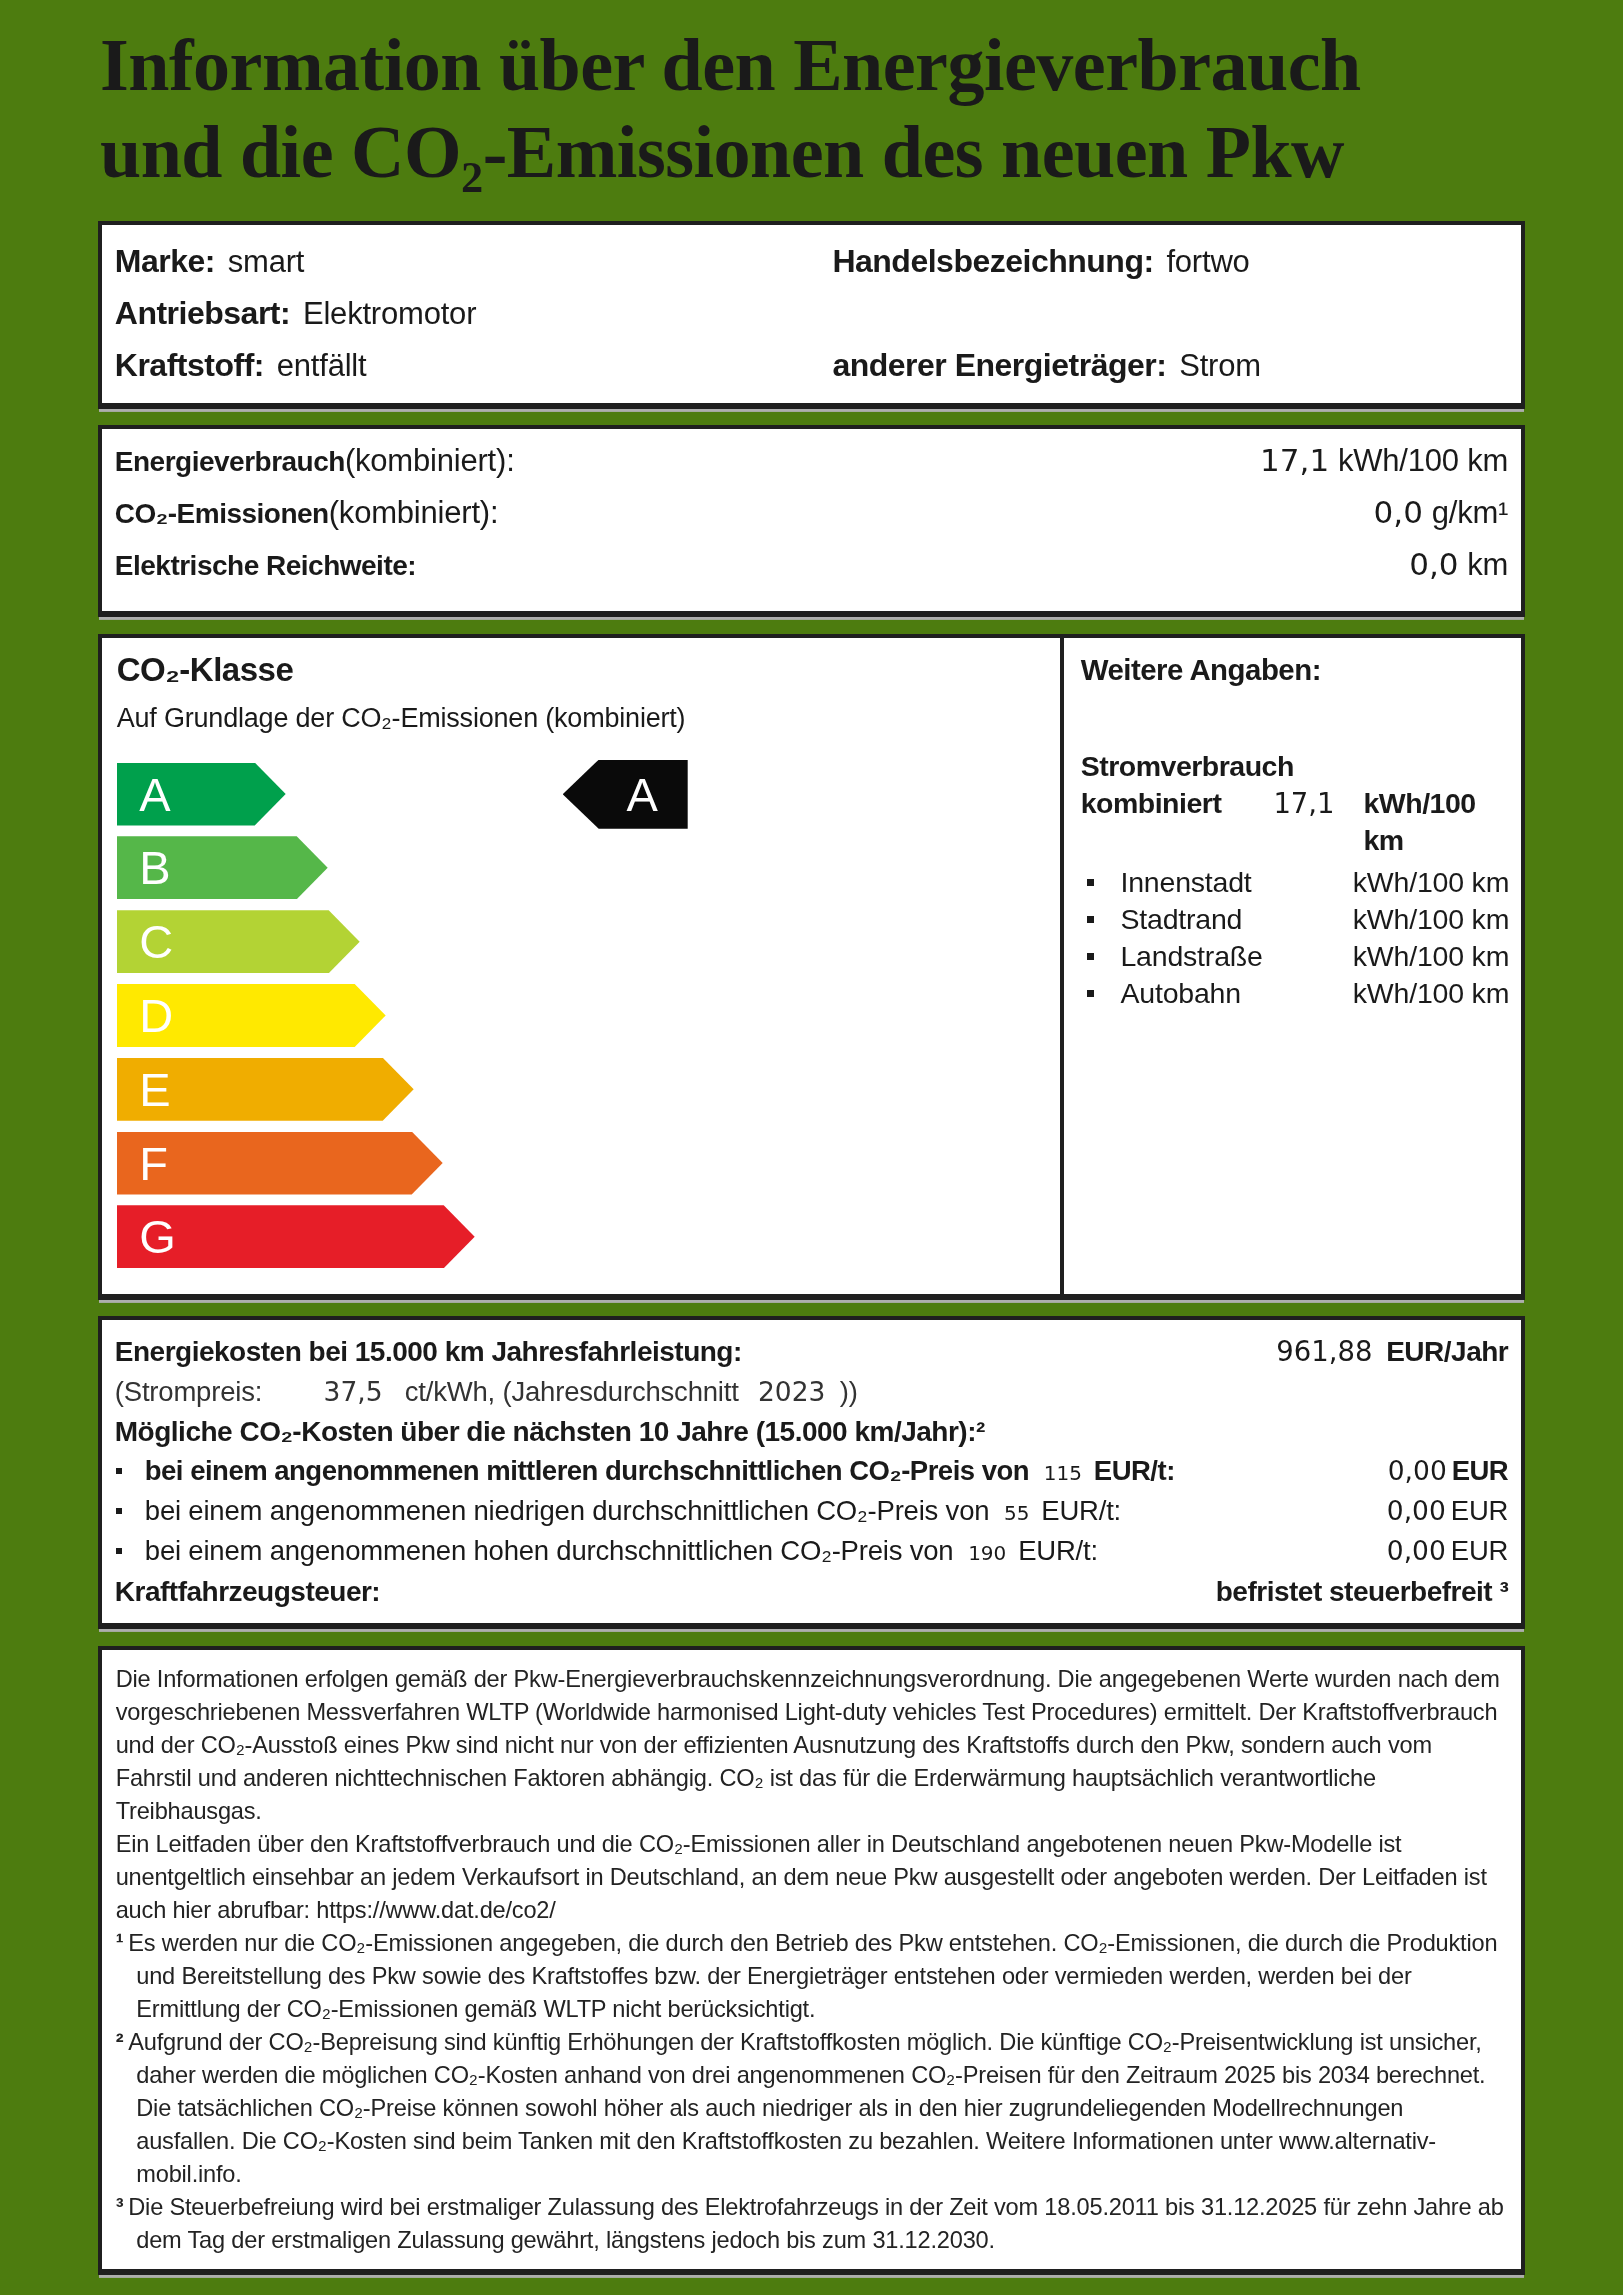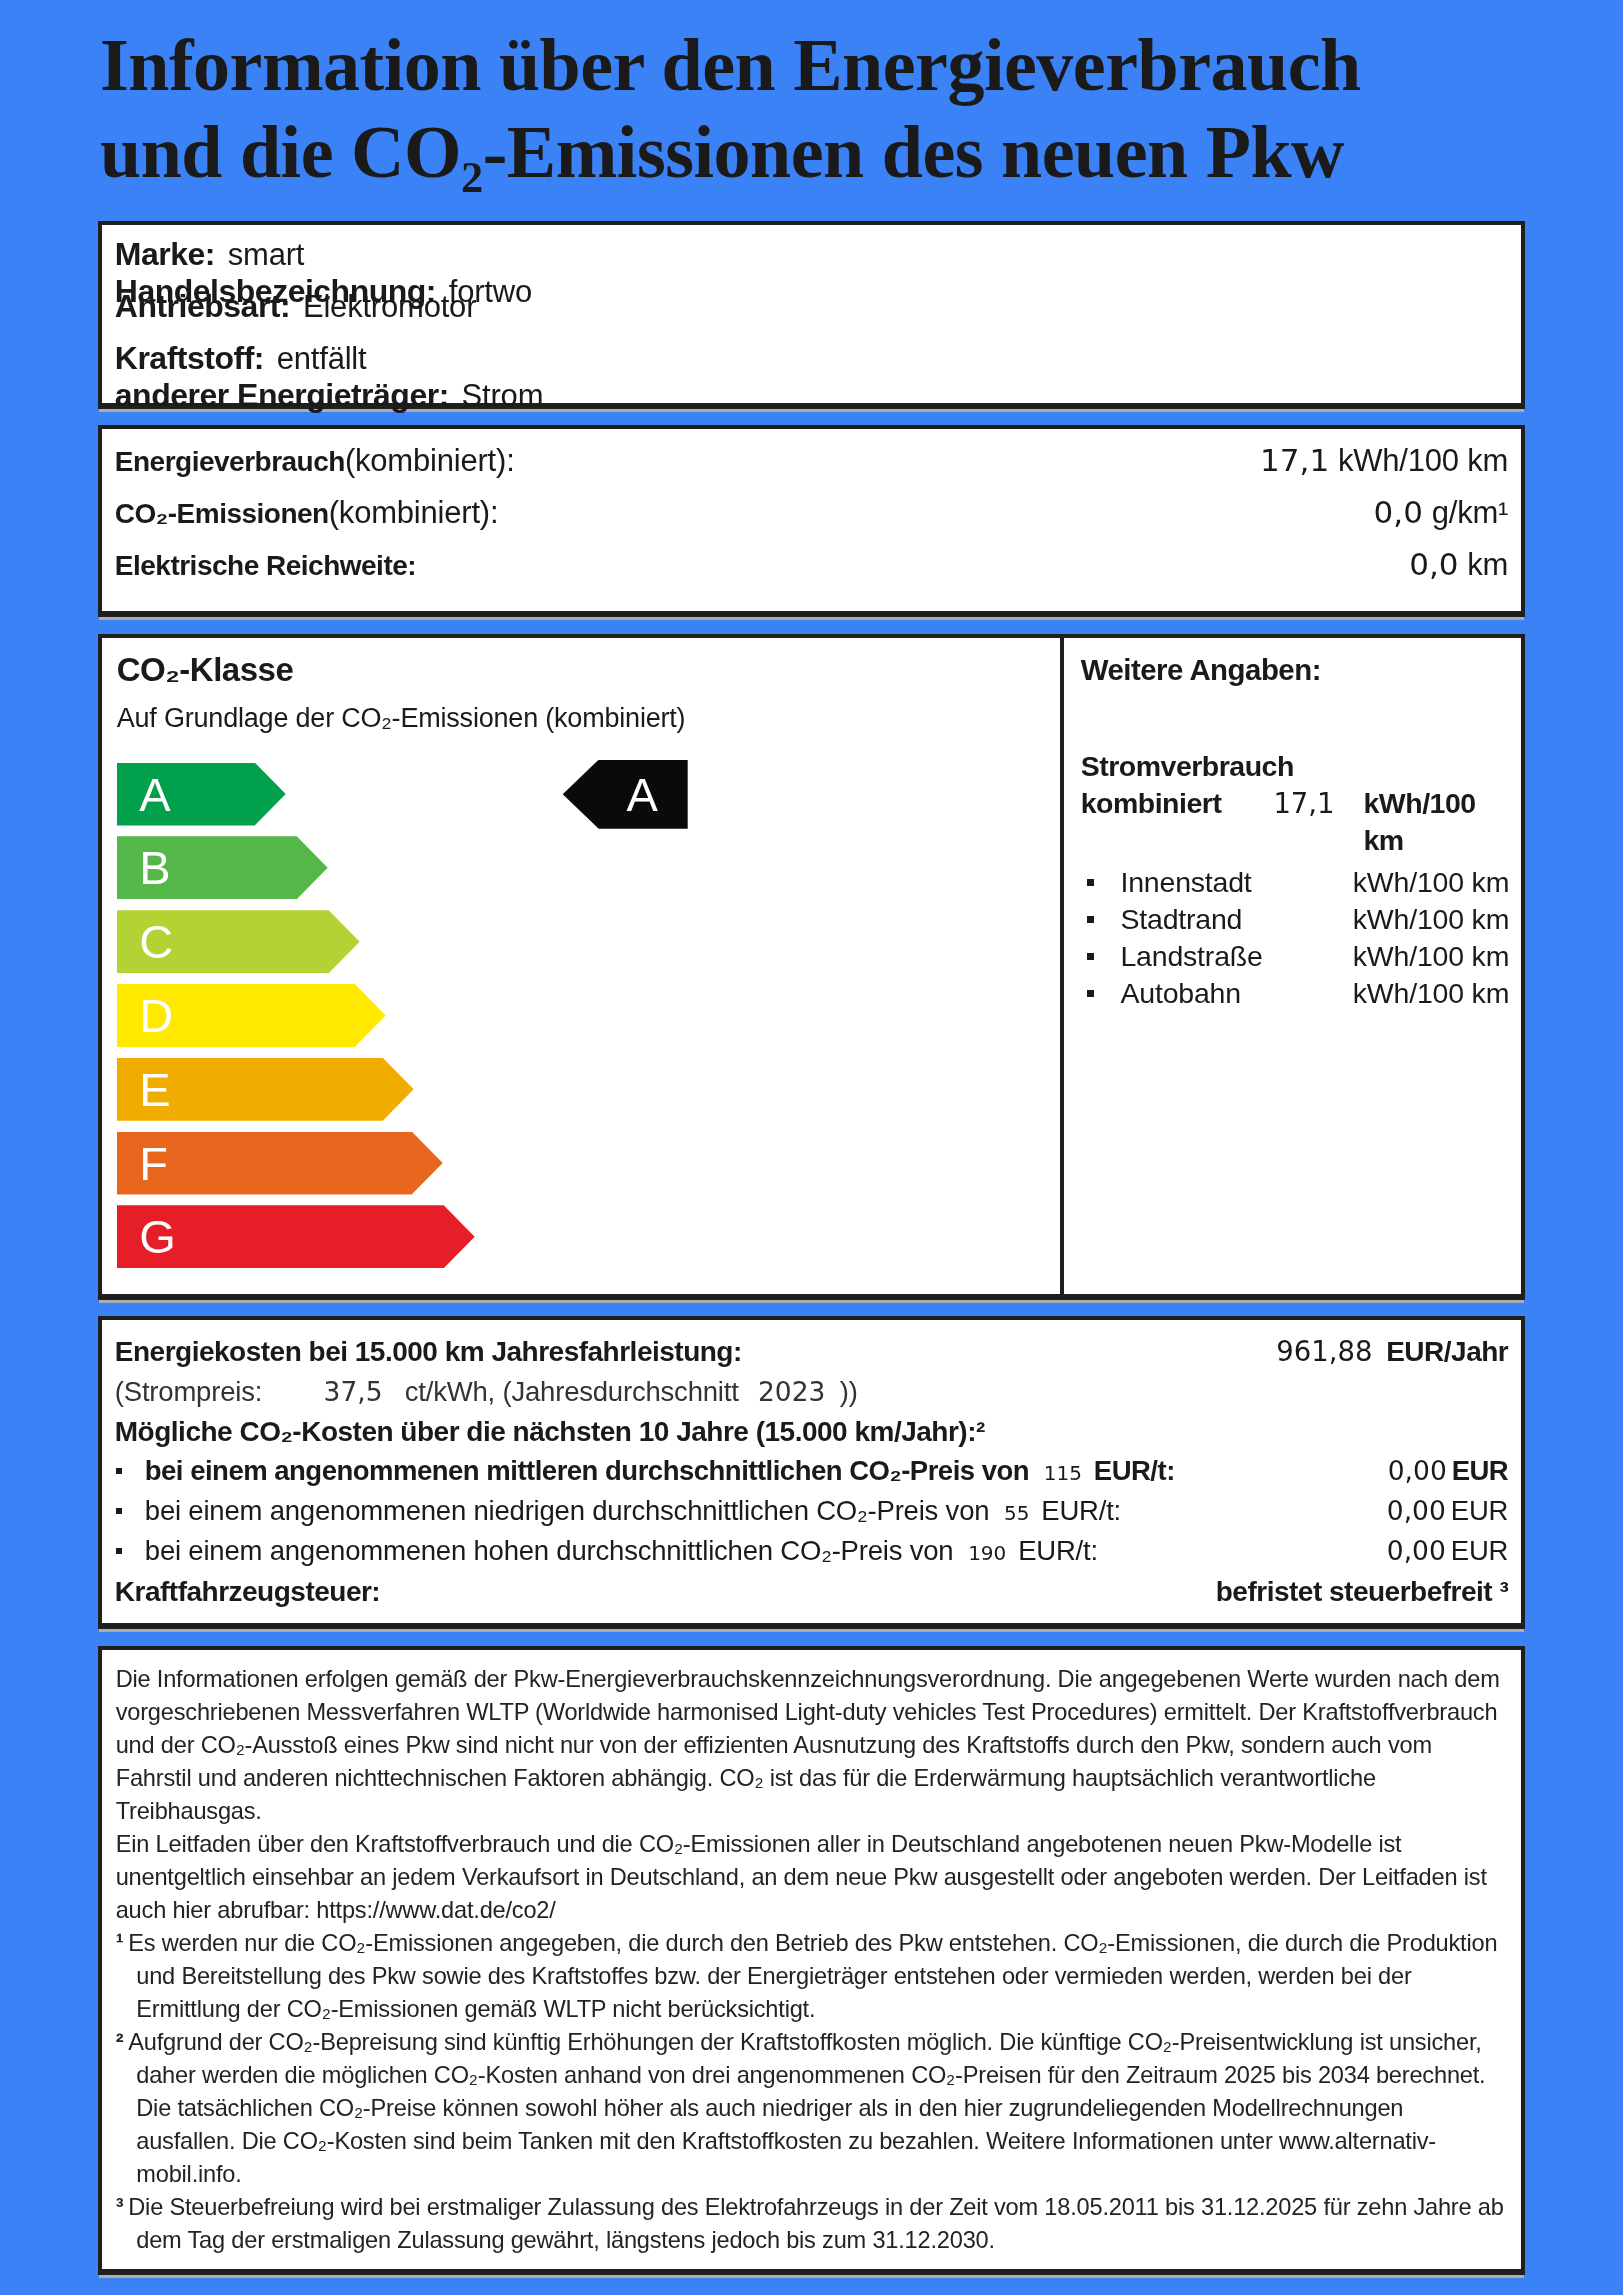--- a/index.html
+++ b/index.html
@@ -1,21 +1,21 @@
 <!DOCTYPE html>
 <html style="font-size:7.9px"><head>
 <meta charset="utf-8">
 <style>
   html,body{margin:0;padding:0;background:#ffffff;}
   #page{
     position:relative;
     width:1623px;height:2295px;
     box-sizing:border-box;
     padding:21.6px 98px 0 98px;
-    background:#3b82f6;
+    background:#4d7c0f;
     color:#1a1a1a;
     font-family:"Liberation Sans","DejaVu Sans",sans-serif;
     letter-spacing:-0.2px;
     overflow:hidden;
   }
   
   .title{
     font-family:"Liberation Serif","DejaVu Serif",serif;
     font-weight:700;
     font-size:74px;
@@ -30,21 +30,21 @@
     border-bottom-width:6.9px;
     box-shadow:0 3.9px 0 -1px #aeaeae;
     margin-bottom:16.7px;
     background:#fff;
   }
   .b{font-weight:700;letter-spacing:-0.5px;}
   .fill{font-family:"DejaVu Sans",sans-serif;letter-spacing:0;}
   .spacer{flex:1 1 auto;}
   
   #box-vehicle{padding:10.8px 12.8px;}
-  .vrow{display:flex;align-items:flex-start;height:52px;font-size:31px;flex-direction:column;}
+  .vrow{display:flex;align-items:center;height:52px;font-size:31px;}
   .vcell-l{flex:0 0 51.5%;display:flex;align-items:baseline;}
   .vcell-r{flex:1 1 auto;display:flex;align-items:baseline;}
   .vrow .b{font-size:32px;margin-right:12.8px;}
   
   #box-consumption{padding:12.8px 12.8px;}
   .crow{display:flex;align-items:baseline;height:52px;font-size:31px;}
   .crow .b{font-size:28px;}
   .crow .unit{margin-left:8.8px;}
   
   #box-co2class{display:flex;padding:0;}

